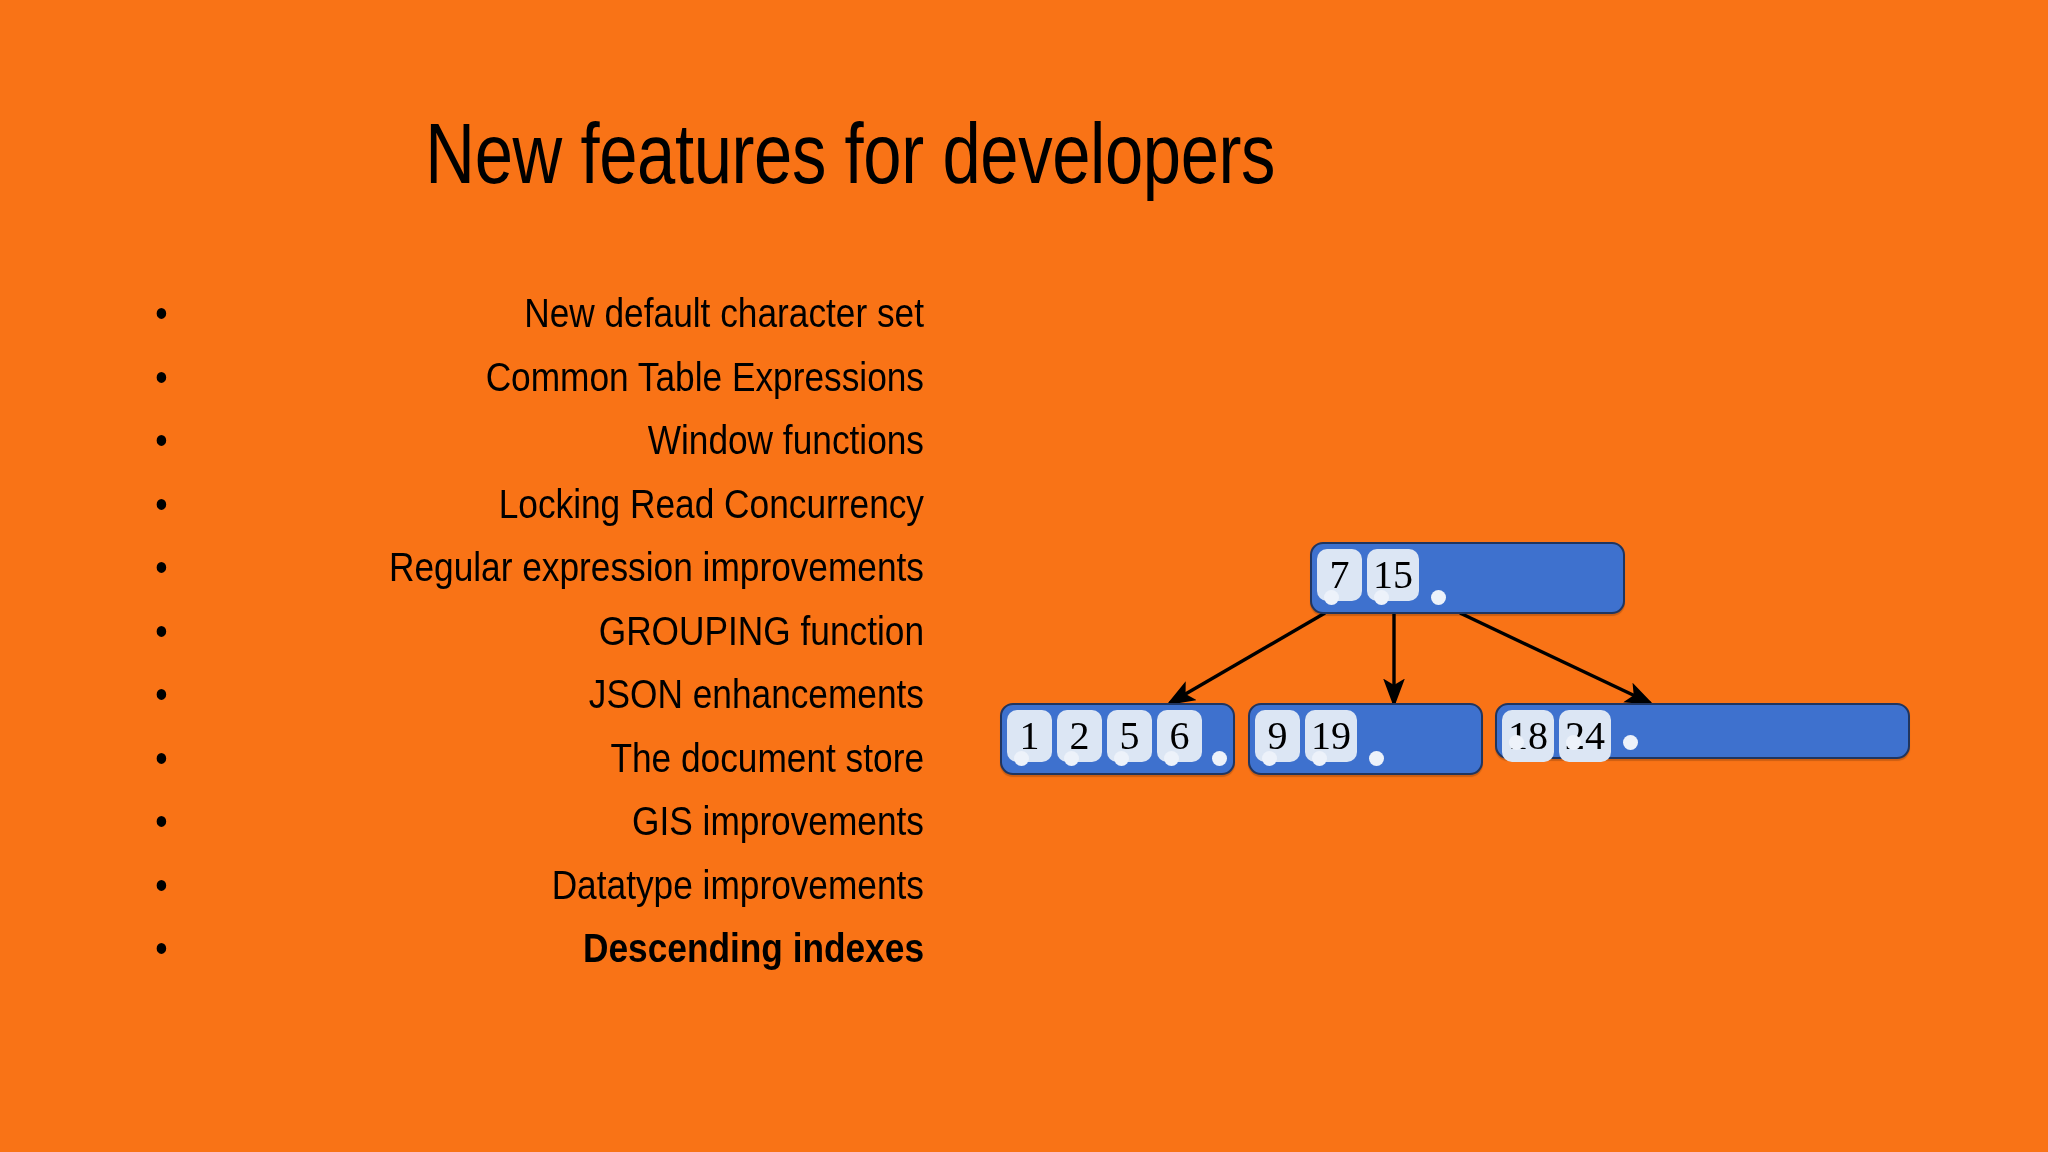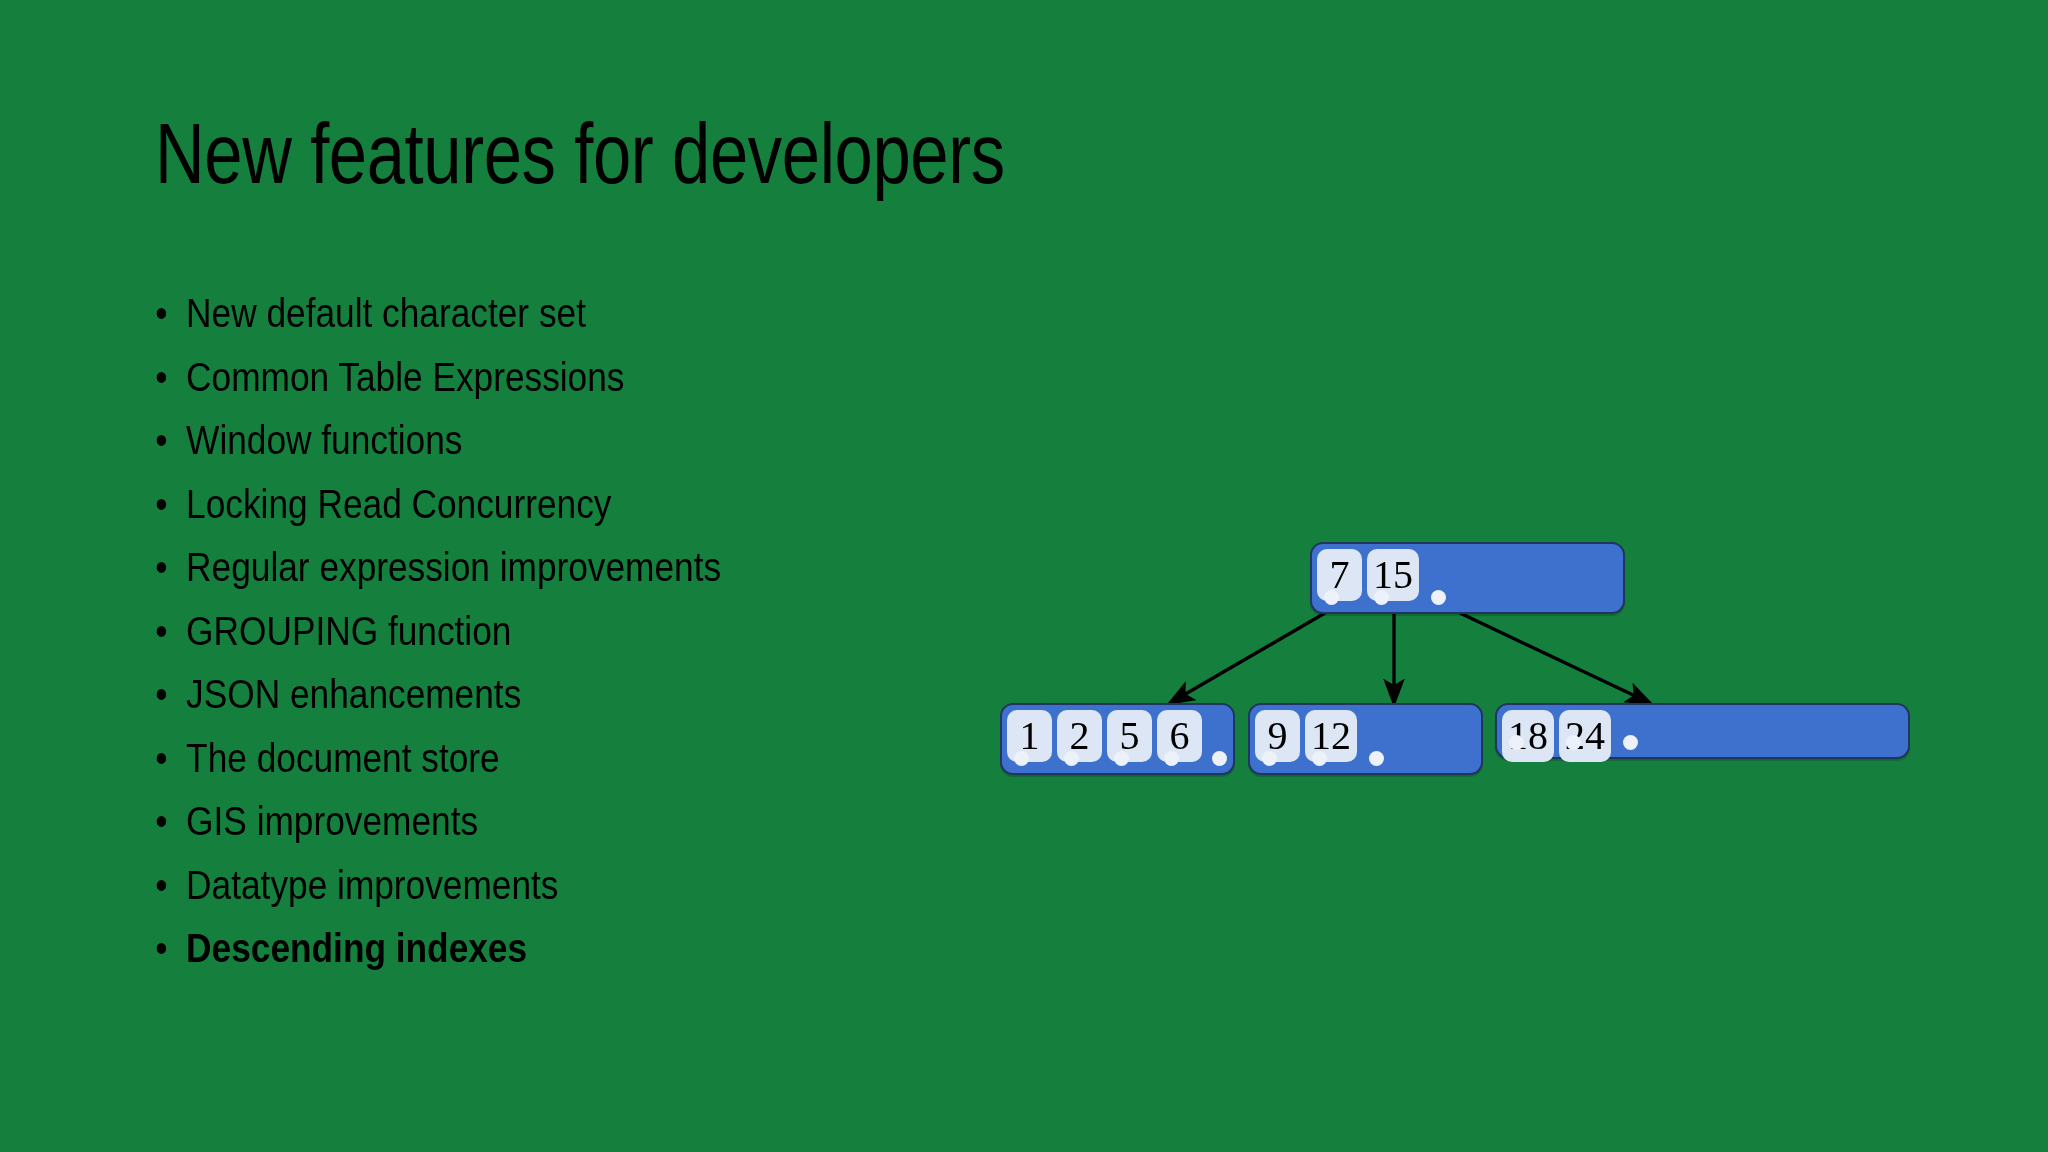--- a/index.html
+++ b/index.html
@@ -7,22 +7,23 @@
     padding: 0;
     background: #ffffff;
   }
   body {
     font-family: "Liberation Sans", sans-serif;
   }
   .slide {
     position: relative;
     width: 2048px;
     height: 1152px;
-    background: #15803d;
+    background: #f97316;
     overflow: hidden;
+    text-align: right;
   }
 
   
   .slide-title {
     position: absolute;
     left: 155px;
     top: 108px;
     width: 1400px;
     font-family: "Liberation Sans", sans-serif;
     font-size: 86px;
@@ -227,21 +228,21 @@
         <span class="node-dot" style="left:62px;"></span>
         <span class="node-dot" style="left:112px;"></span>
         <span class="node-dot" style="left:162px;"></span>
         <span class="node-dot" style="left:210px;"></span>
       </div>
     </div>
 
     <div class="btree-node" style="left:258px; top:183px; width:235px; height:72px;">
       <div class="node-inner">
         <div class="node-cell">9</div>
-        <div class="node-cell wide">12</div>
+        <div class="node-cell wide">19</div>
       </div>
       <div class="node-dots">
         <span class="node-dot" style="left:12px;"></span>
         <span class="node-dot" style="left:62px;"></span>
         <span class="node-dot" style="left:119px;"></span>
       </div>
     </div>
 
     <div class="btree-node" style="left:505px; top:183px; width:415px; height:56px;">
       <div class="node-inner">

